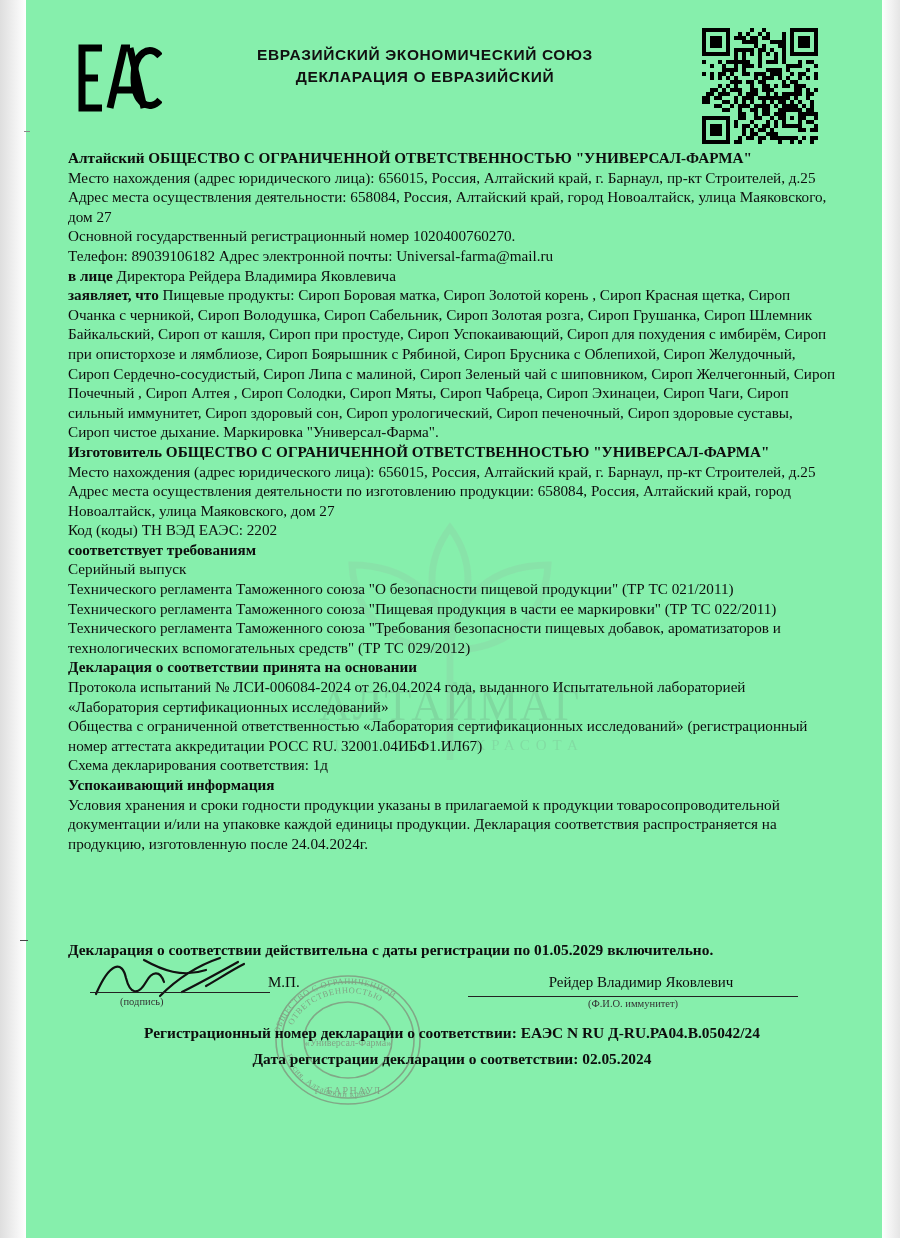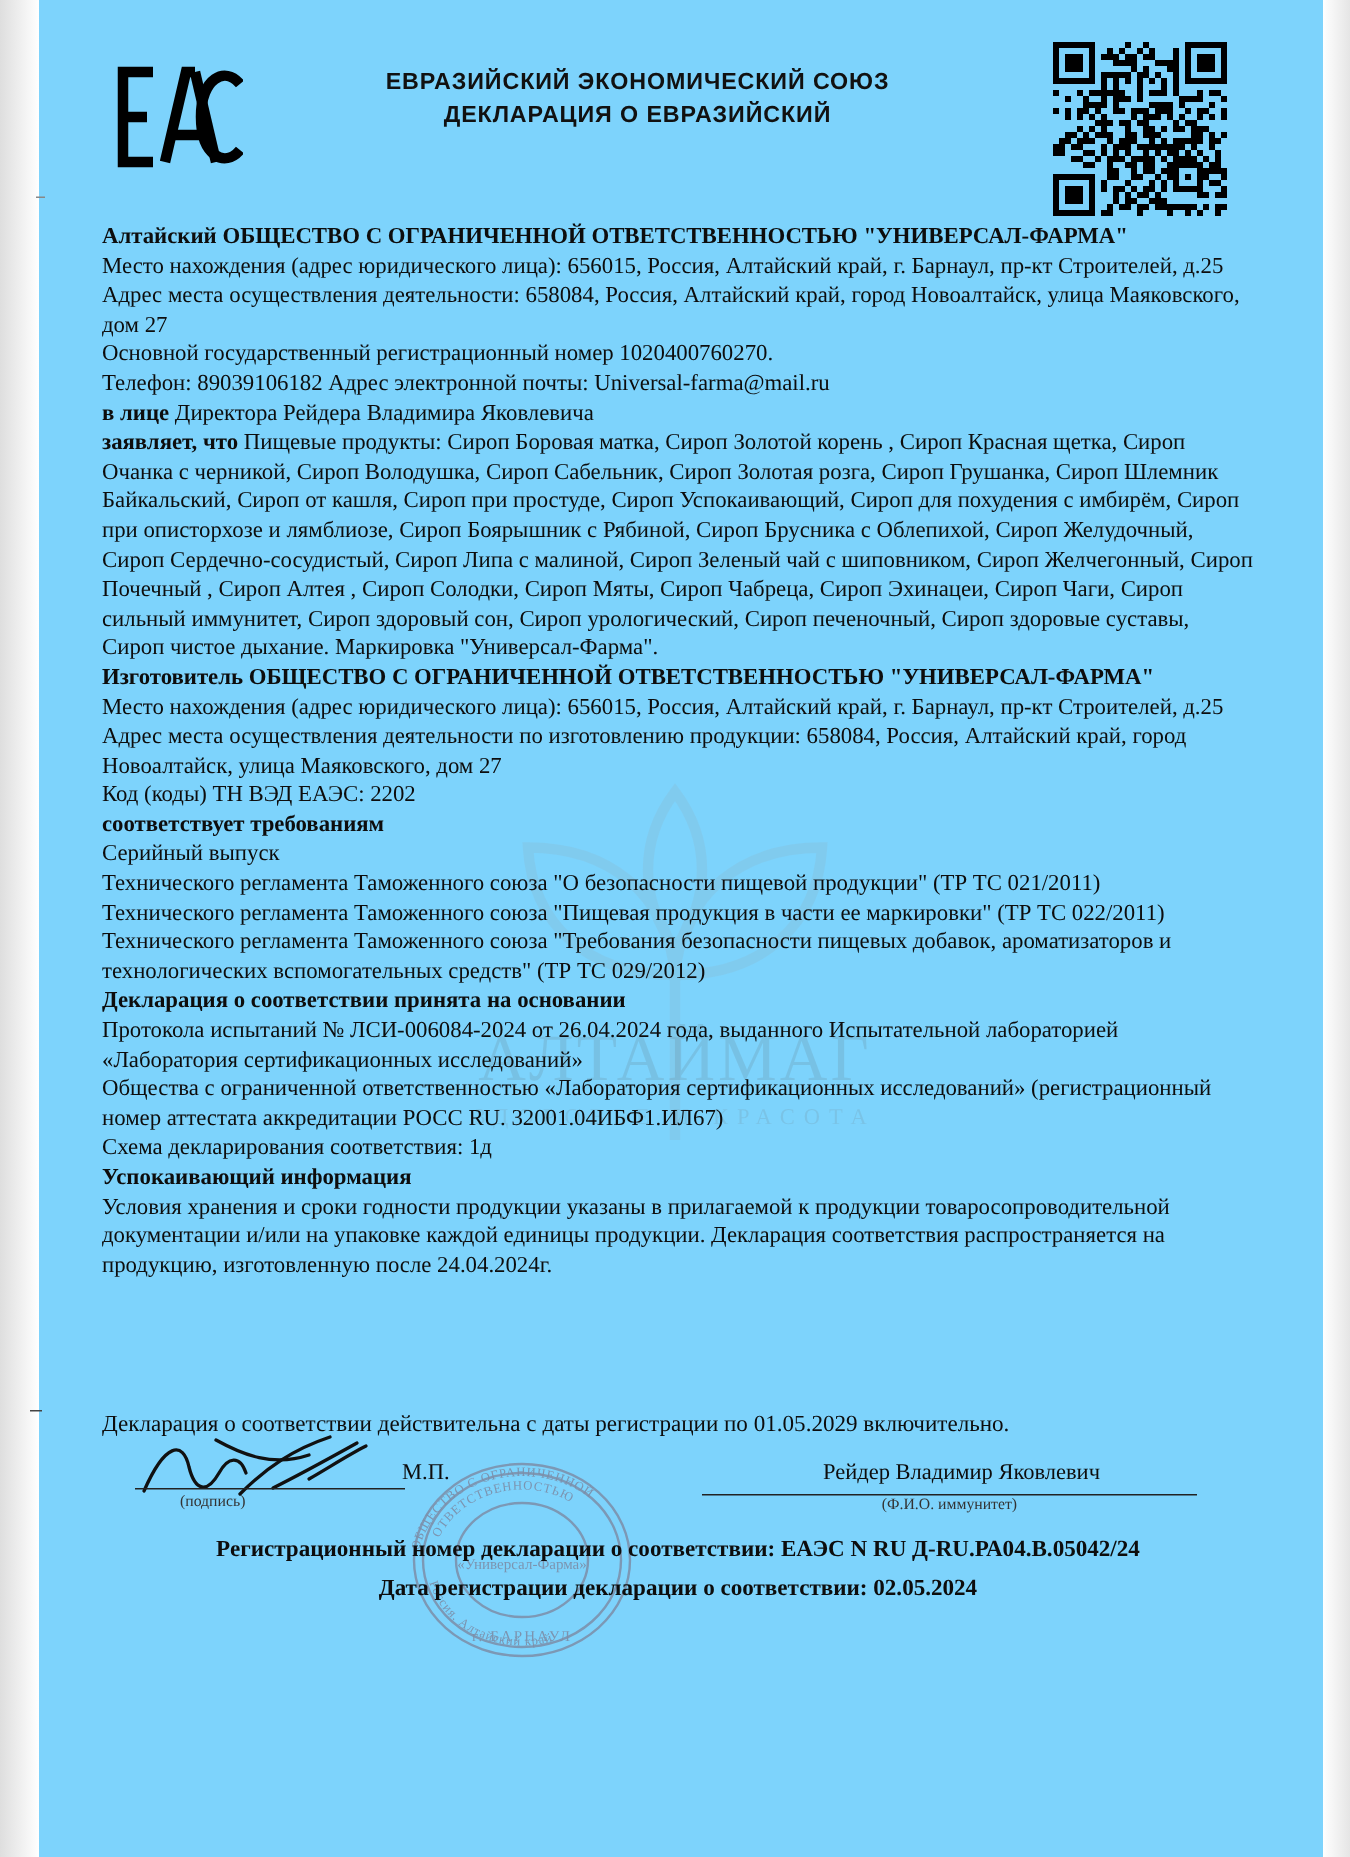--- a/index.html
+++ b/index.html
@@ -4,21 +4,21 @@
 <style>
   html, body {
     margin: 0;
     padding: 0;
     background: #b9b9b9;
   }
   .page {
     position: relative;
     width: 900px;
     height: 1238px;
-    background: #7dd3fc;
+    background: #86efac;
     overflow: hidden;
     font-family: "Liberation Serif", serif;
     color: #0d0d0d;
   }
   
   .page::before {
     content: "";
     position: absolute;
     left: 0; top: 0; bottom: 0;
     width: 26px;
@@ -116,21 +116,21 @@
   }
 
   
   .sign-zone {
     position: absolute;
     left: 68px;
     top: 940px;
     width: 768px;
   }
   .valid-line {
-    font-weight: normal;
+    font-weight: bold;
     font-size: 15.4px;
     line-height: 20px;
     margin-bottom: 16px;
   }
   .sig-row {
     position: relative;
     height: 48px;
   }
   .sig-left {
     position: absolute;

